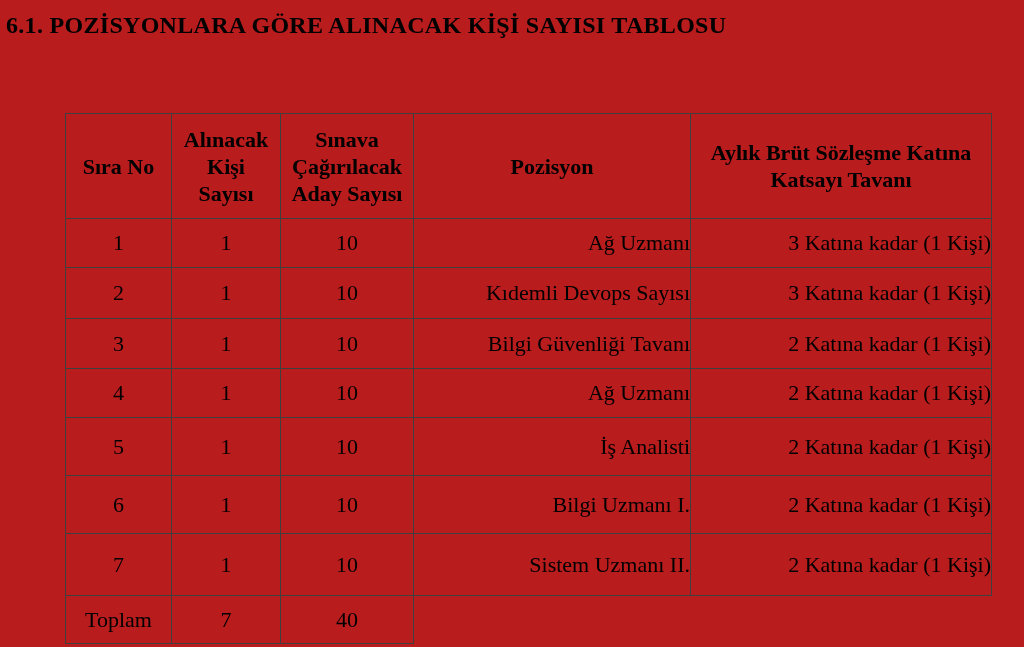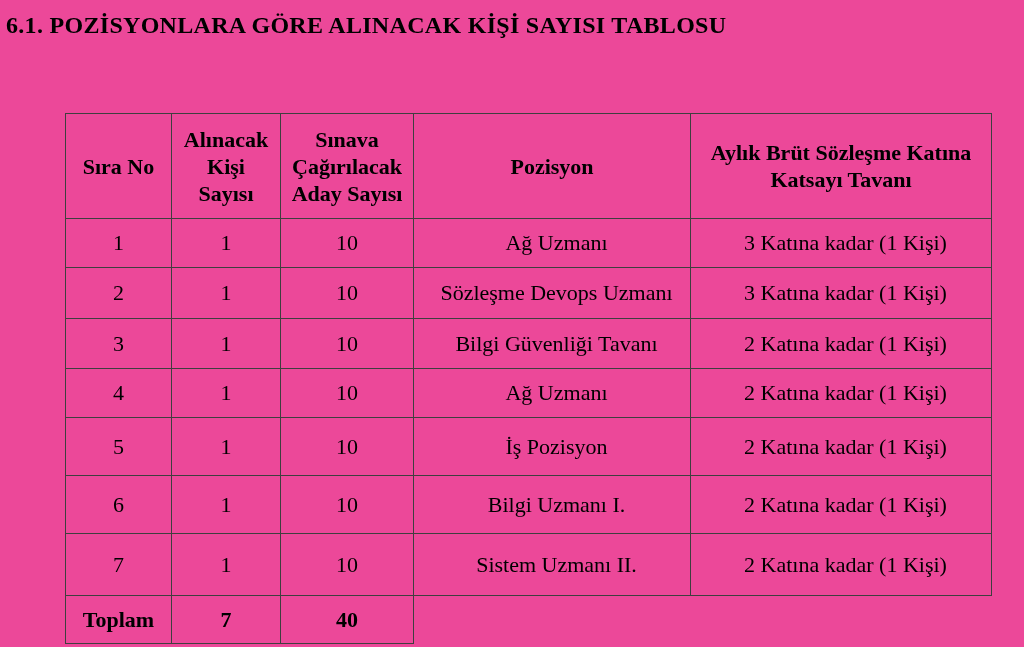--- a/index.html
+++ b/index.html
@@ -4,21 +4,21 @@
 <style>
   html, body {
     margin: 0;
     padding: 0;
     background: #ffffff;
   }
   .page {
     position: relative;
     width: 1024px;
     height: 647px;
-    background: #ec4899;
+    background: #b91c1c;
     color: #000000;
     font-family: "Liberation Serif", "DejaVu Serif", serif;
     overflow: hidden;
   }
   .title {
     position: absolute;
     left: 6px;
     top: 12px;
     margin: 0;
     font-size: 24px;
@@ -54,24 +54,24 @@
   tr.header-row   { height: 105px; }
   tr.rh-0 { height: 49px; }
   tr.rh-1 { height: 51px; }
   tr.rh-2 { height: 50px; }
   tr.rh-3 { height: 49px; }
   tr.rh-4 { height: 58px; }
   tr.rh-5 { height: 58px; }
   tr.rh-6 { height: 62px; }
   tr.total-row { height: 48px; }
   td.cell-left {
-    text-align: center;
+    text-align: right;
     padding-left: 9px;
   }
-  tr.total-row td { font-weight: bold; }
+  tr.total-row td { font-weight: normal; }
   tr.total-row td.cell-empty { border: none; }
 </style>
 </head>
 <body>
 
 <div class="page">
 
   <h1 class="title">6.1. POZİSYONLARA GÖRE ALINACAK KİŞİ SAYISI TABLOSU</h1>
 
   <table class="positions-table">
@@ -111,42 +111,42 @@
         <td>1</td>
         <td>1</td>
         <td>10</td>
         <td class="cell-left">Ağ Uzmanı</td>
         <td class="cell-left">3 Katına kadar (1 Kişi)</td>
       </tr>
       <tr class="rh-1">
         <td>2</td>
         <td>1</td>
         <td>10</td>
-        <td class="cell-left">Sözleşme Devops Uzmanı</td>
+        <td class="cell-left">Kıdemli Devops Sayısı</td>
         <td class="cell-left">3 Katına kadar (1 Kişi)</td>
       </tr>
       <tr class="rh-2">
         <td>3</td>
         <td>1</td>
         <td>10</td>
         <td class="cell-left">Bilgi Güvenliği Tavanı</td>
         <td class="cell-left">2 Katına kadar (1 Kişi)</td>
       </tr>
       <tr class="rh-3">
         <td>4</td>
         <td>1</td>
         <td>10</td>
         <td class="cell-left">Ağ Uzmanı</td>
         <td class="cell-left">2 Katına kadar (1 Kişi)</td>
       </tr>
       <tr class="rh-4">
         <td>5</td>
         <td>1</td>
         <td>10</td>
-        <td class="cell-left">İş Pozisyon</td>
+        <td class="cell-left">İş Analisti</td>
         <td class="cell-left">2 Katına kadar (1 Kişi)</td>
       </tr>
       <tr class="rh-5">
         <td>6</td>
         <td>1</td>
         <td>10</td>
         <td class="cell-left">Bilgi Uzmanı I.</td>
         <td class="cell-left">2 Katına kadar (1 Kişi)</td>
       </tr>
       <tr class="rh-6">

